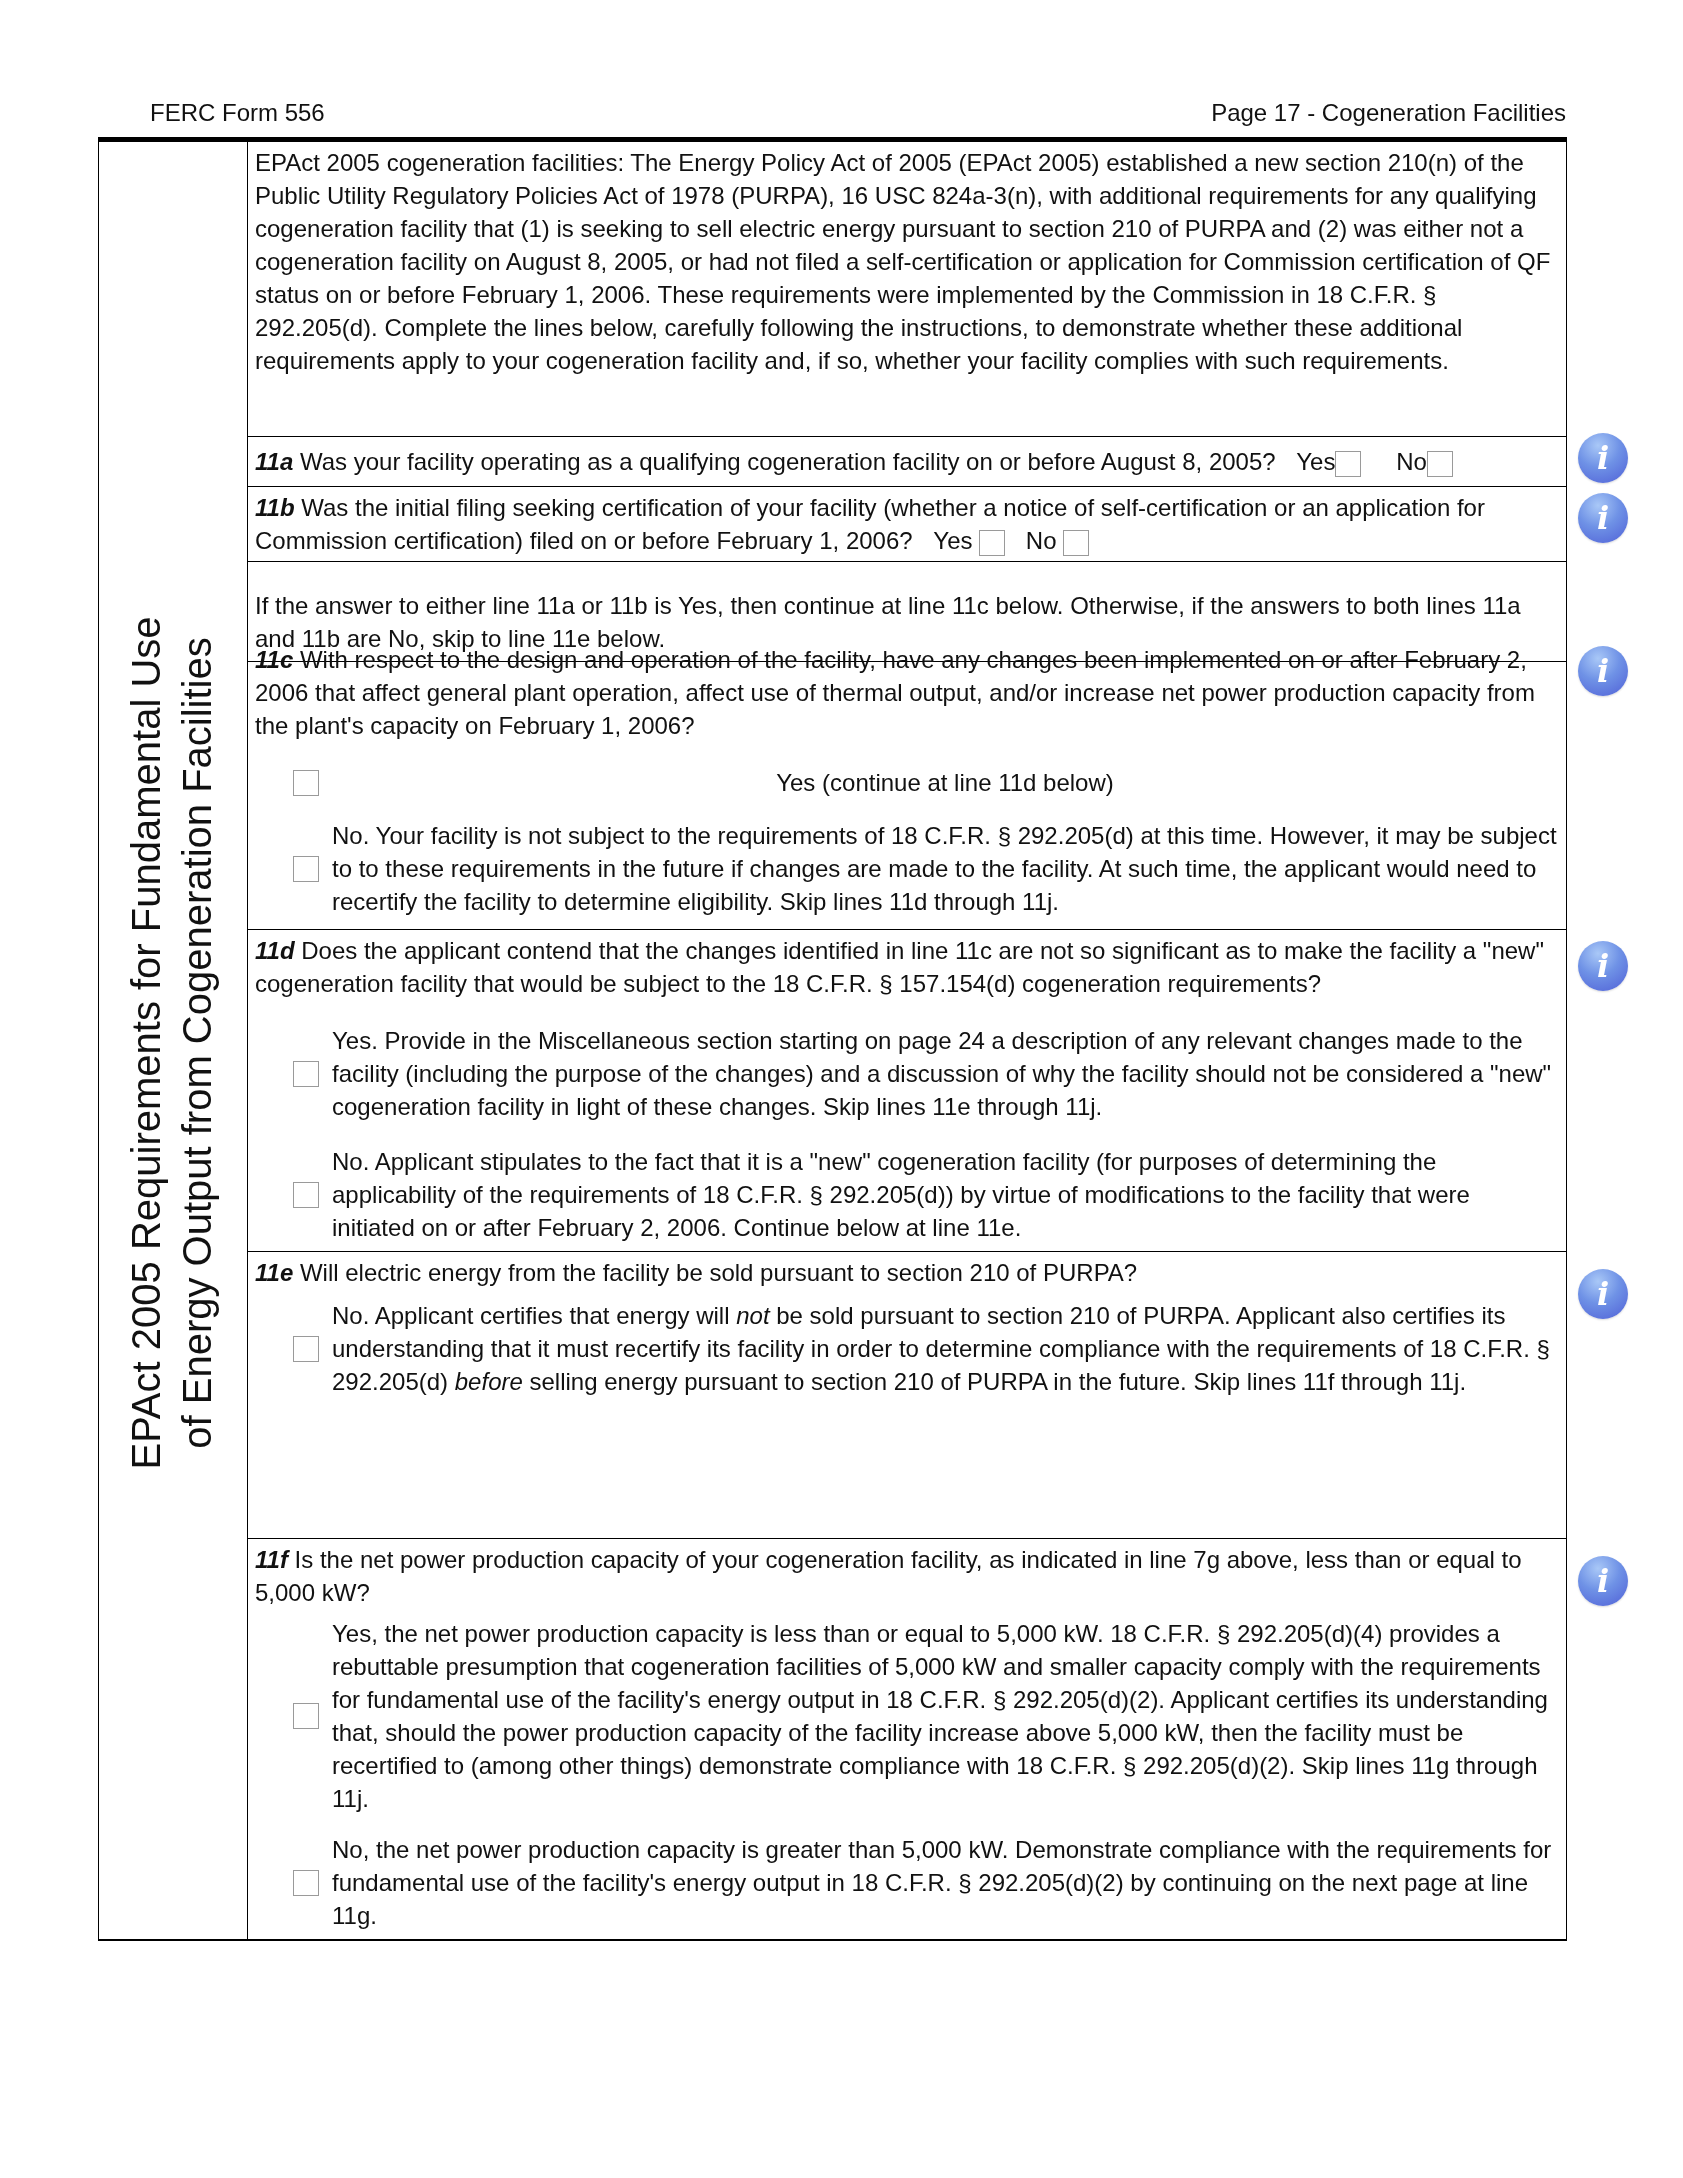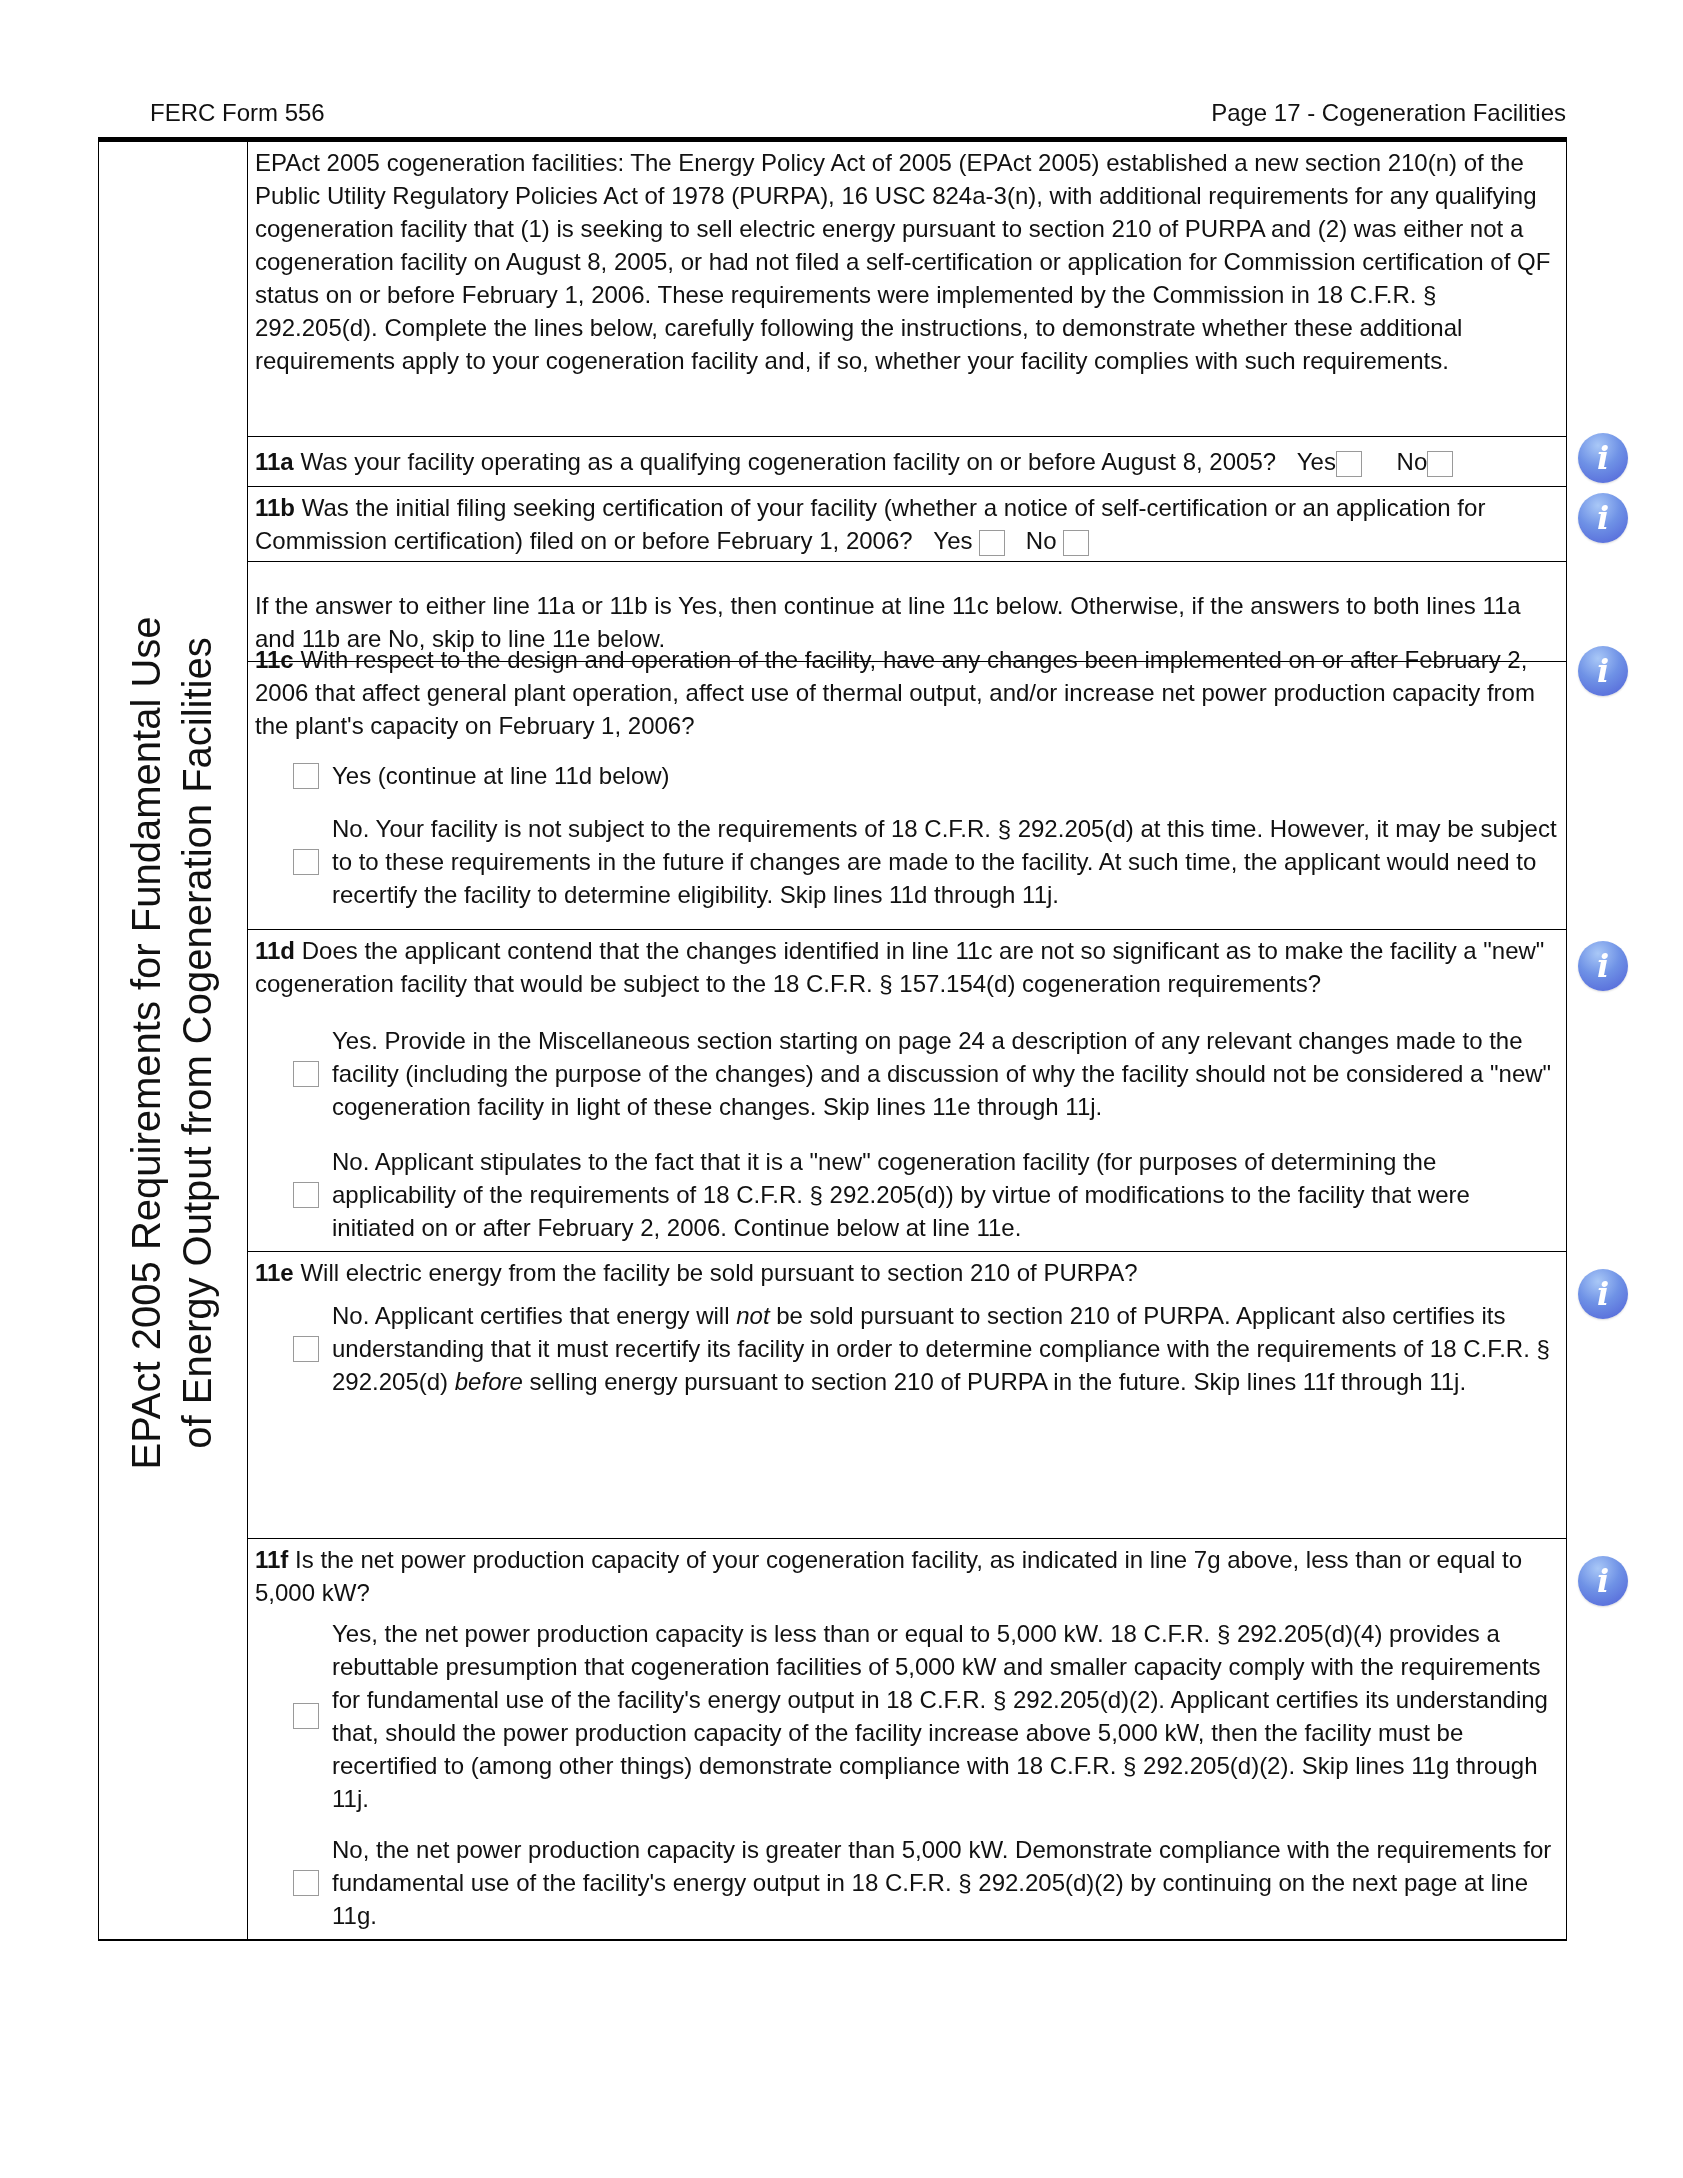--- a/index.html
+++ b/index.html
@@ -5,21 +5,21 @@
   html, body { margin: 0; padding: 0; background: #ffffff; }
   body { width: 1683px; height: 2178px; position: relative; font-family: "Liberation Sans", sans-serif; color: #111; }
   .page-header { position: absolute; top: 99px; left: 150px; right: 117px; height: 30px; font-size: 24px; }
   .page-header .left { position: absolute; left: 0; top: 0; }
   .page-header .right { position: absolute; right: 0; top: 0; }
   .form-table { position: absolute; left: 98px; top: 137px; width: 1469px; height: 1804px; border-top: 5px solid #000; border-left: 1px solid #000; border-right: 1px solid #000; border-bottom: 2px solid #000; box-sizing: border-box; }
   .side-col { position: absolute; left: 0; top: 0; width: 148px; bottom: 0; border-right: 1px solid #000; }
   .side-title { position: absolute; left: 73px; top: 901px; width: 891px; transform: translate(-50%, -50%) rotate(-90deg); text-align: center; font-size: 40px; line-height: 51px; color: #111; }
   .row { position: absolute; left: 148px; right: 0; border-bottom: 1px solid #000; box-sizing: border-box; padding: 4px 8px 0 8px; font-size: 24px; line-height: 33px; }
   .row:last-child { border-bottom: none; }
-  .qnum { font-weight: bold; }
+  .qnum { font-weight: bold; font-style: italic; }
   .cb { display: inline-block; width: 26px; height: 26px; border: 1.5px solid #9a9a9a; background: #fff; vertical-align: middle; box-sizing: border-box; }
   .opt { position: relative; padding-left: 77px; }
   .opt .cb { position: absolute; left: 38px; top: 50%; transform: translateY(-50%); }
   .info-icon { position: absolute; left: 1578px; width: 50px; height: 50px; border-radius: 50%; background: radial-gradient(circle at 40% 25%, #a9c8f7 0%, #6f92e6 45%, #4f5fd6 100%); display: flex; align-items: center; justify-content: center; color: #fff; font-family: "DejaVu Serif", serif; font-style: italic; font-weight: bold; font-size: 32px; box-shadow: 0 1px 2px rgba(0,0,0,0.15); }
   i.em { font-style: italic; }
 </style>
 </head>
 <body>
 
 <div class="page-header">
@@ -57,21 +57,21 @@
 
   <div class="row" style="top:443px; height:77px;">
     <div>If the answer to either line 11a or 11b is Yes, then continue at line 11c below.  Otherwise, if the answers to both lines 11a and 11b are No, skip to line 11e below.</div>
   </div>
 
   <div class="row" style="top:497px; height:291px;">
     <div>
       <span class="qnum">11c</span>
       <span>With respect to the design and operation of the facility, have any changes been implemented on or after February 2, 2006 that affect general plant operation, affect use of thermal output, and/or increase net power production capacity from the plant's capacity on February 1, 2006?</span>
     </div>
-    <div class="opt" style="margin-top:17px;">
+    <div class="opt" style="margin-top:24px;text-align:center;">
       <span class="cb"></span>
       <span>Yes (continue at line 11d below)</span>
     </div>
     <div class="opt" style="margin-top:20px;">
       <span class="cb"></span>
       <span>No.  Your facility is not subject to the requirements of 18 C.F.R. § 292.205(d) at this time.  However, it may be subject to to these requirements in the future if changes are made to the facility.  At such time, the applicant would need to recertify the facility to determine eligibility.  Skip lines 11d through 11j.</span>
     </div>
   </div>
 
   <div class="row" style="top:788px; height:322px;">

